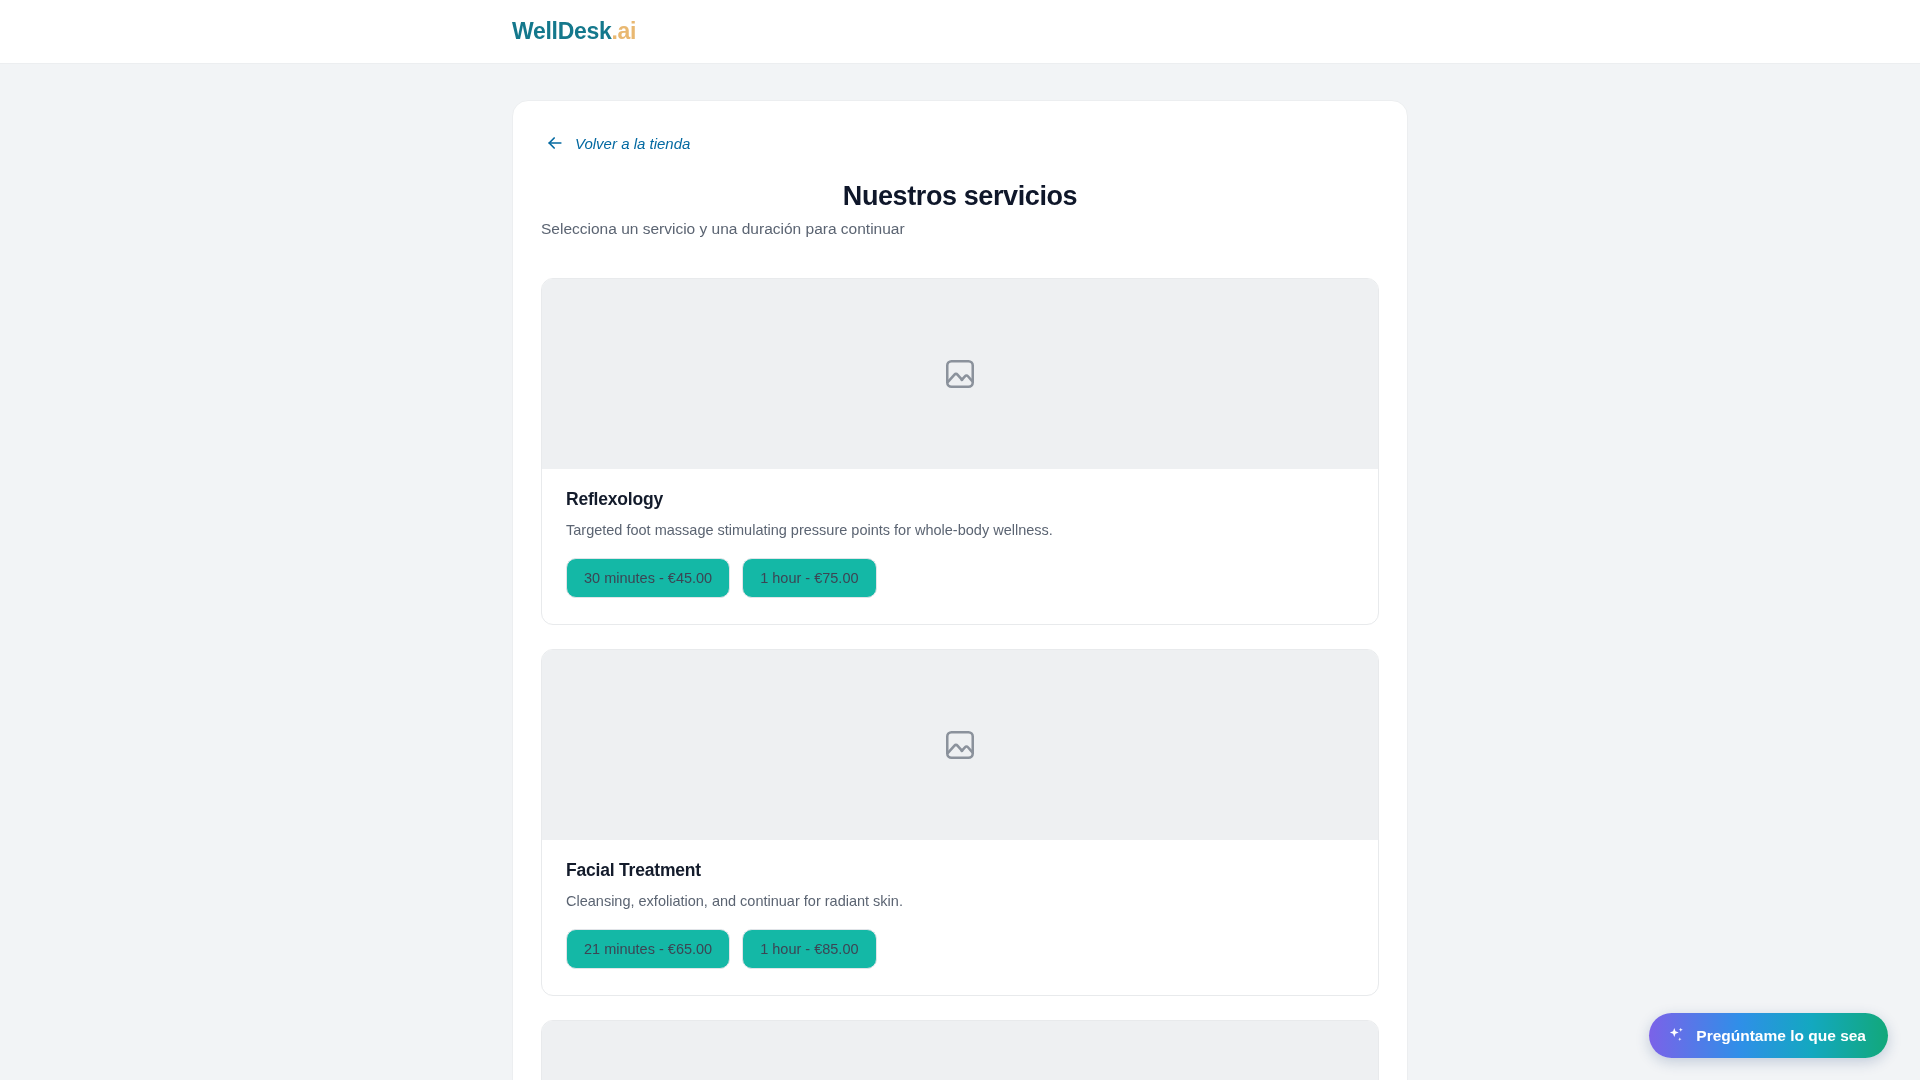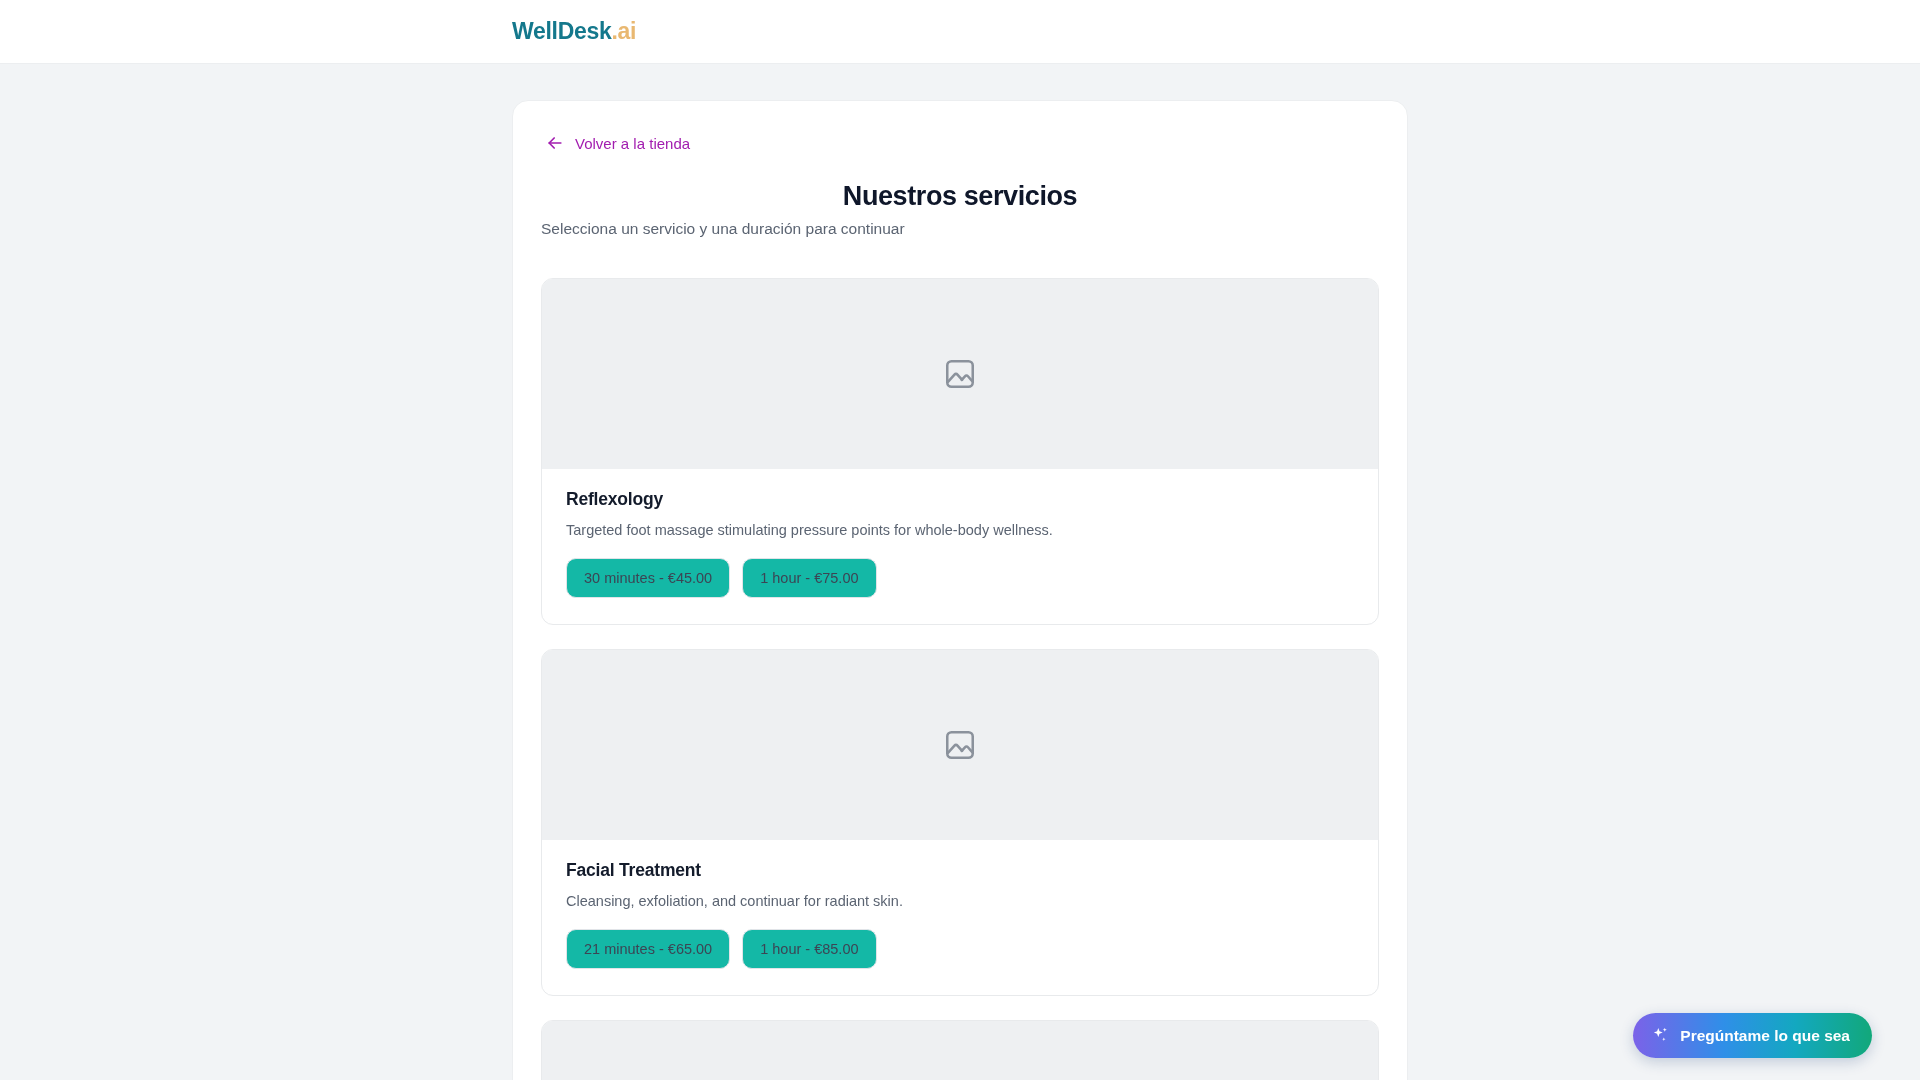--- a/index.html
+++ b/index.html
@@ -49,25 +49,26 @@
     border: 1px solid #eceef0;
     padding: 32px 28px 40px;
     min-height: 1200px;
   }
 
   
   .back-link {
     display: inline-flex;
     align-items: center;
     gap: 10px;
-    color: #a21caf;
+    color: #0369a1;
     font-size: 15px;
     text-decoration: none;
     cursor: pointer;
     margin-left: 4px;
+    font-style: italic;
   }
   .back-link .arrow { display: block; width: 20px; height: 20px; }
 
   
   .title {
     text-align: center;
     font-size: 27px;
     font-weight: 700;
     color: #0f172a;
     letter-spacing: -0.4px;
@@ -132,21 +133,21 @@
     font-size: 14.5px;
     color: #3c4554;
     font-family: "Liberation Sans", sans-serif;
     cursor: pointer;
     white-space: nowrap;
   }
 
   
   .ask-btn {
     position: fixed;
-    right: 48px;
+    right: 32px;
     bottom: 22px;
     display: inline-flex;
     align-items: center;
     gap: 10px;
     padding: 13px 22px 13px 18px;
     border: none;
     border-radius: 999px;
     background: linear-gradient(90deg, #7b62e8 0%, #2f8fe8 38%, #13a8c0 68%, #12a87a 100%);
     color: #ffffff;
     font-size: 15.5px;

